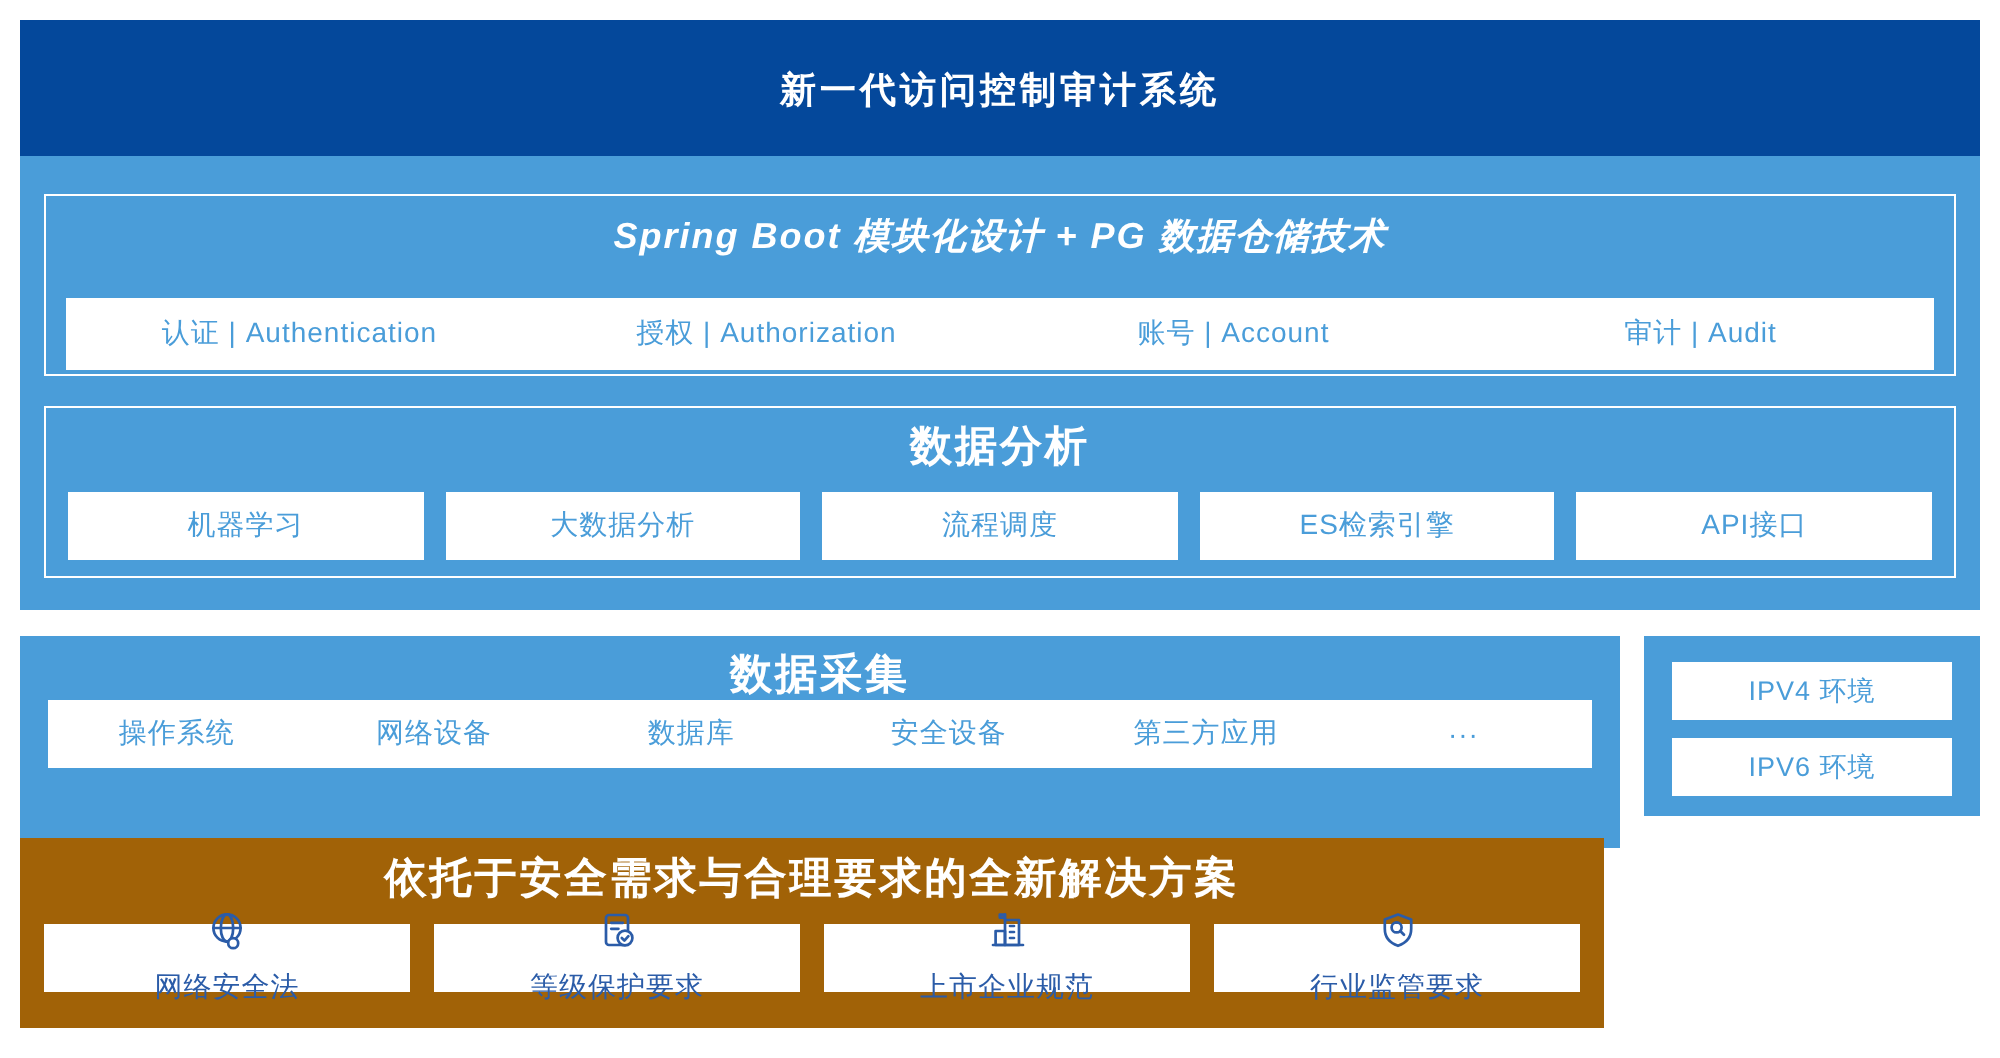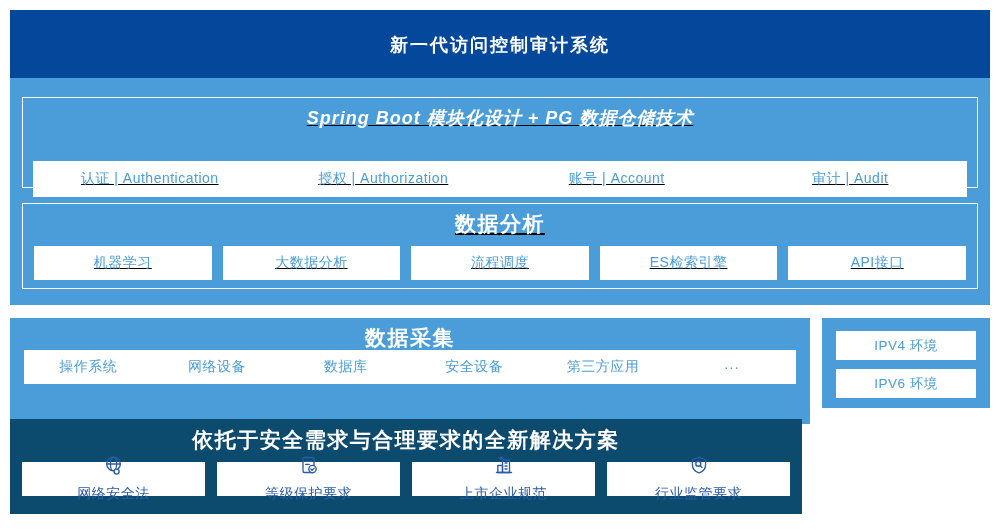--- a/index.html
+++ b/index.html
@@ -19,32 +19,31 @@
   }
 
   
   .platform {
     position: absolute; left: 10px; top: 78px; width: 980px; height: 227px;
     background: #4a9dd9;
   }
   .subsection {
     position: absolute; left: 12px; right: 12px;
     border: 1.5px solid #ffffff;
-    text-decoration: underline;
   }
   .sub-spring   { top: 19px;  height: 91px; }
   .sub-analysis { top: 125px; height: 86px; }
 
   .sub-title {
     text-align: center; color: #ffffff; font-weight: bold;
     font-size: 21px; letter-spacing: 1.5px; margin-top: 8px; line-height: 24px;
   }
   .spring-title { font-style: italic; font-size: 18px; letter-spacing: 1px; }
 
-  .box-row { display: flex; padding: 15px 10px; margin-top: 16px; }
+  .box-row { display: flex; padding: 15px 10px; margin-top: 4px; }
   .wbox {
     flex: 1; height: 36px; background: #ffffff; color: #4a9dd9;
     display: flex; align-items: center; justify-content: center;
     font-size: 14px; letter-spacing: 0.5px; white-space: nowrap;
   }
   .sub-analysis .box-row { margin-top: 10px; padding: 0 11px; gap: 11px; }
   .sub-analysis .wbox { height: 34px; }
 
   
   .collection {
@@ -58,21 +57,21 @@
   .ipv {
     position: absolute; left: 822px; top: 318px; width: 168px; height: 90px;
     background: #4a9dd9;
     display: flex; flex-direction: column; gap: 9px; padding: 13px 14px 28px;
   }
   .ipv .wbox { flex: none; height: 29px; font-size: 13.5px; }
 
   
   .solution {
     position: absolute; left: 10px; top: 419px; width: 792px; height: 95px;
-    background: #0c4a6e;
+    background: #a16207;
   }
   .solution .sub-title { margin-top: 9px; }
   .solution .box-row { margin-top: 10px; padding: 0 12px; gap: 12px; }
   .solution .wbox { height: 34px; color: #2b5ca8; gap: 10px; flex-direction: column; }
   .icon { width: 20px; height: 20px; display: inline-block; flex: none; }
   .icon svg { display: block; width: 100%; height: 100%; stroke: #2b5ca8; fill: none;
               stroke-width: 1.35; stroke-linecap: round; stroke-linejoin: round; }
 </style>
 </head>
 <body>

